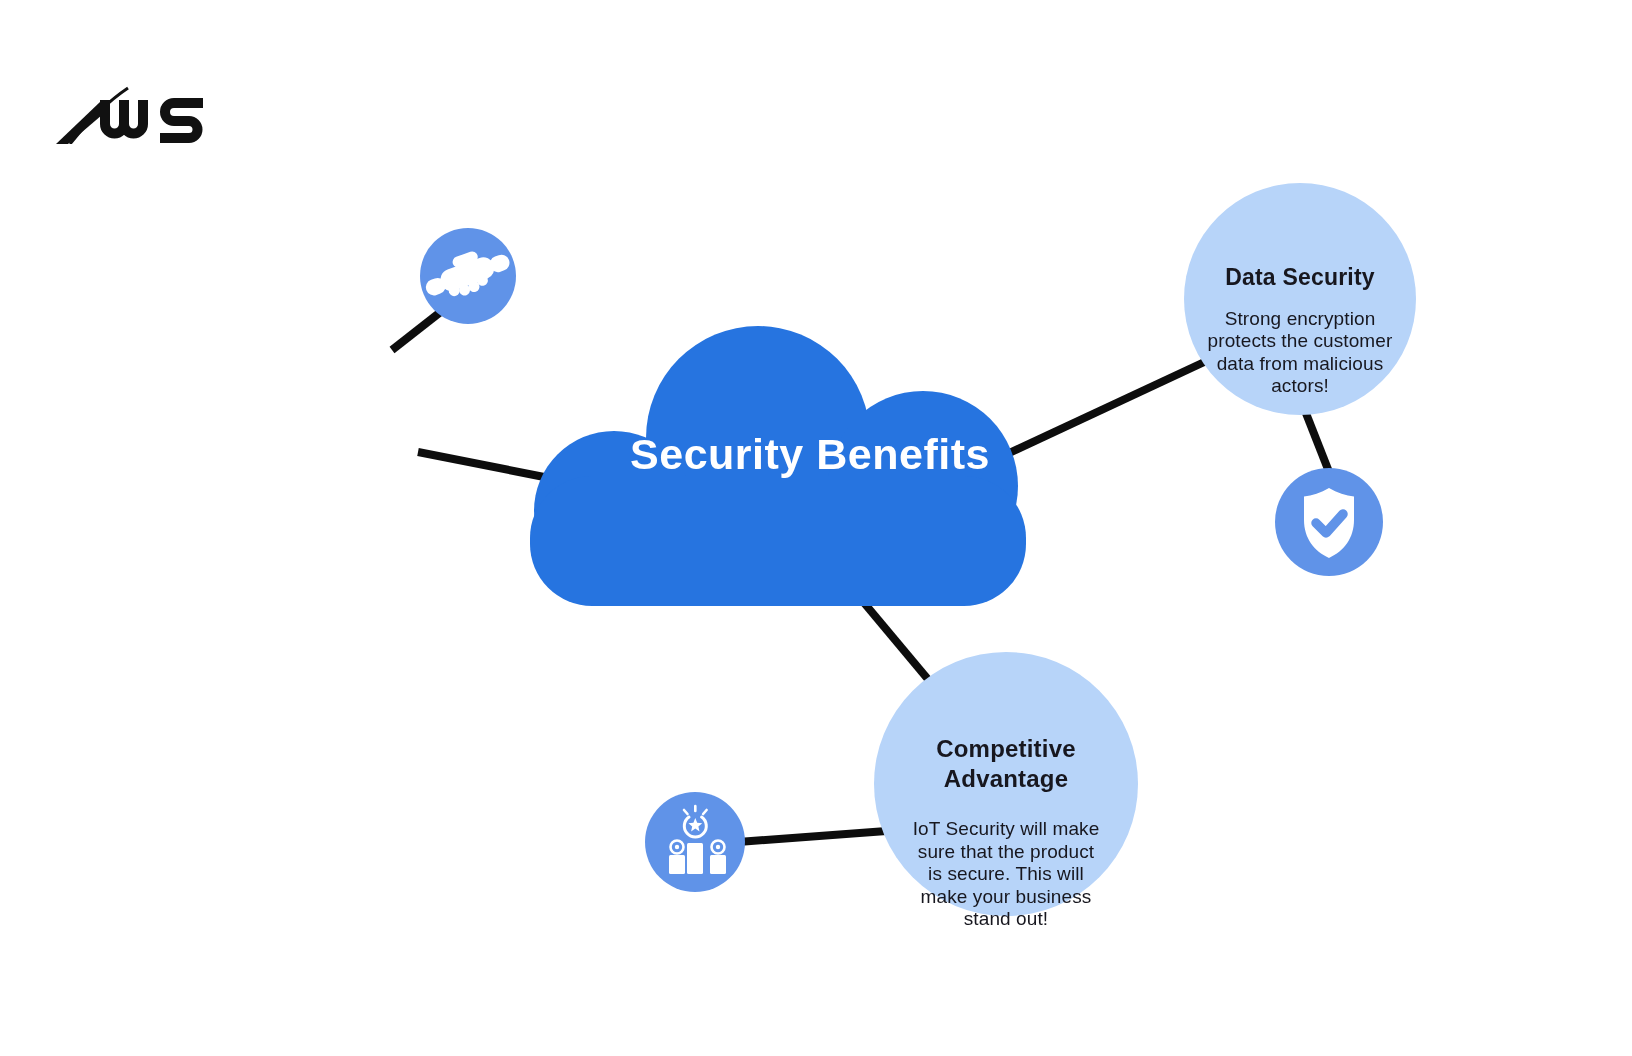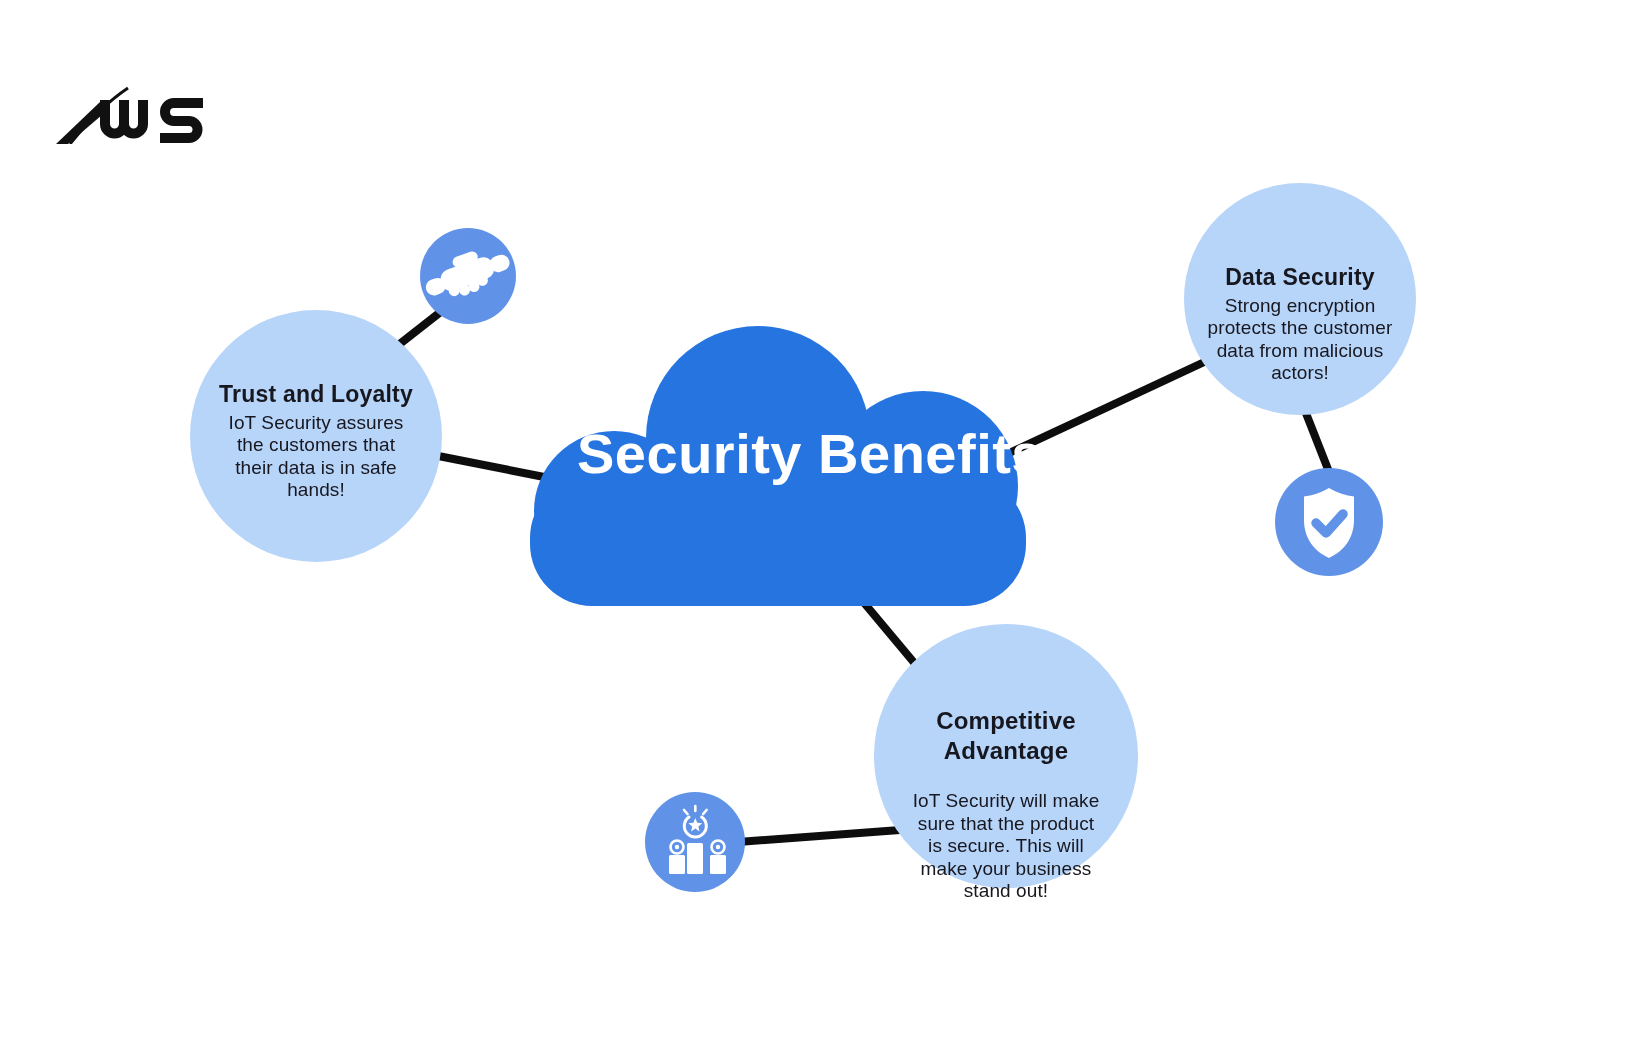--- a/index.html
+++ b/index.html
@@ -15,42 +15,42 @@
   .canvas{
     position:relative;width:1632px;height:1056px;background:#ffffff;overflow:hidden;
   }
   .lines{position:absolute;left:0;top:0;z-index:1;}
   .logo{position:absolute;left:56px;top:86px;z-index:2;}
   .node{
     position:absolute;border-radius:50%;background:var(--node-circle);z-index:2;
   }
   .node-trust{left:190px;top:310px;width:252px;height:252px;}
   .node-data{left:1184px;top:183px;width:232px;height:232px;}
-  .node-competitive{left:874px;top:624px;width:264px;height:264px;}
+  .node-competitive{left:874px;top:652px;width:264px;height:264px;}
   .node-inner{position:absolute;left:0;right:0;text-align:center;color:var(--text);}
   .node-trust .node-inner{top:70px;}
   .node-data .node-inner{top:80px;}
   .node-competitive .node-inner{top:82px;}
   .node-title{
     font-weight:700;font-size:23px;line-height:1.25;white-space:pre-line;
     letter-spacing:0.2px;color:var(--text);
   }
   .node-competitive .node-title{font-size:24px;line-height:30px;}
   .node-body{
-    margin-top:3px;font-size:19px;line-height:22.5px;white-space:pre-line;
+    margin-top:16px;font-size:19px;line-height:22.5px;white-space:pre-line;
     letter-spacing:0.1px;color:var(--text);
   }
   .node-competitive .node-body{margin-top:24px;}
   .cloud-wrap{position:absolute;left:518px;top:326px;width:516px;height:280px;z-index:3;}
   .cloud-text{
     position:absolute;left:42px;top:100px;width:500px;text-align:center;
     color:var(--white);font-weight:700;z-index:4;
   }
   .cloud-line1{font-size:42px;line-height:50px;letter-spacing:0.5px;}
-  .cloud-line2{font-size:56px;line-height:56px;letter-spacing:0.5px;}
+  .cloud-line2{font-size:43px;line-height:56px;letter-spacing:0.5px;}
   .icon-circle{
     position:absolute;border-radius:50%;background:var(--icon-circle);z-index:4;
     display:flex;align-items:center;justify-content:center;
   }
   .icon-handshake{left:420px;top:228px;width:96px;height:96px;}
   .icon-shield{left:1275px;top:468px;width:108px;height:108px;}
   .icon-podium{left:645px;top:792px;width:100px;height:100px;}
   svg{display:block;}
 </style>
 </head>
@@ -67,29 +67,20 @@
     <line x1="738" y1="842" x2="900" y2="830" stroke="var(--line)" stroke-width="8"></line>
   </svg>
 
   <svg class="logo" width="162" height="58" viewBox="0 0 162 58">
     <path d="M14,58 C30,38 48,18 72,2" stroke="#111" stroke-width="3" fill="none"></path>
     <path d="M0,58 L44,16 L53,23 L12,58 Z" fill="#111"></path>
     <path d="M49,14 V38 A9.5,9.5 0 0 0 68,38 V14 M68,14 V38 A9.5,9.5 0 0 0 87,38 V14" stroke="#111" stroke-width="10" fill="none"></path>
     <path d="M147,17 H118 A9,9 0 0 0 118,35 H133 A8.5,8.5 0 0 1 133,52 H104" stroke="#111" stroke-width="10" fill="none"></path>
   </svg>
 
-  <div class="node node-trust">
-    <div class="node-inner">
-      <div class="node-title">Trust and Loyalty</div>
-      <div class="node-body">IoT Security assures
-the customers that
-their data is in safe
-hands!</div>
-    </div>
-  </div>
 
   <div class="node node-data">
     <div class="node-inner">
       <div class="node-title">Data Security</div>
       <div class="node-body">Strong encryption
 protects the customer
 data from malicious
 actors!</div>
     </div>
   </div>

